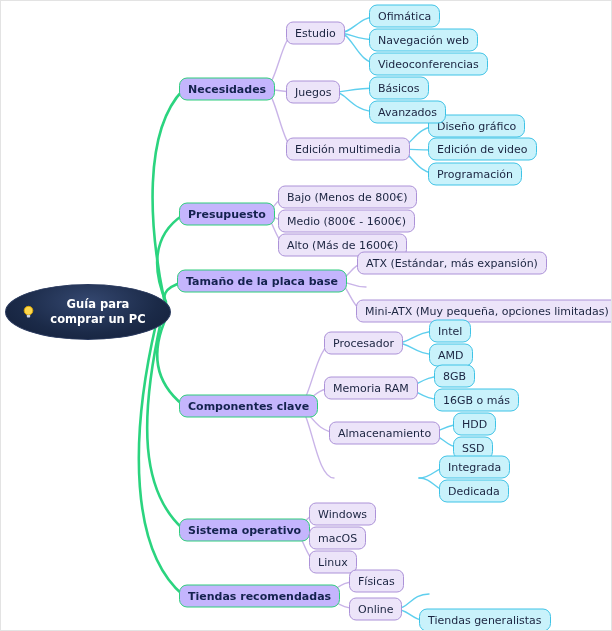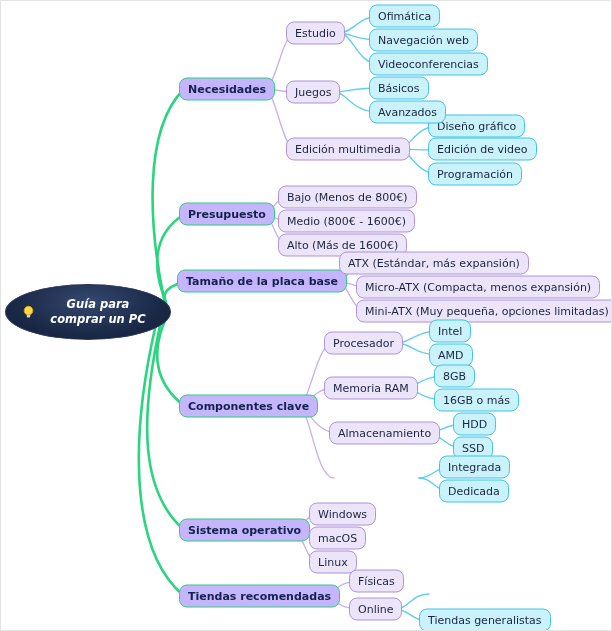--- a/index.html
+++ b/index.html
@@ -7,27 +7,27 @@
   .canvas { position:relative; width:612px; height:631px; background:#fff; overflow:hidden; border:1px solid #e3e3e3; }
   svg.edges { position:absolute; left:0; top:0; width:612px; height:631px; }
   .edge { fill:none; stroke-linecap:round; }
   .eg { stroke:#2bd47f; stroke-width:2.6px; }
   .ep { stroke:#c9b4e8; stroke-width:1.4px; }
   .ec { stroke:#5fcfee; stroke-width:1.4px; }
   .node { position:absolute; transform:translateY(-50%); white-space:nowrap;
           font-size:11px; line-height:1; padding:5px 8px; border-radius:8px;
           border:1px solid; color:#1b2440; }
   .l1 { background:#c4b5fd; border:1.5px solid #2fcd7d; font-weight:bold; color:#14224e; }
-  .l2 { background:#ece4f9; border-color:#ac92d8; }
+  .l2 { background:#ece4f9; border-color:#ac92d8;border-radius:7px; }
   .l3 { background:#c9f2fb; border-color:#3fc3e6; }
   .root { position:absolute; left:4px; top:283px; width:166px; height:56px;
           background:radial-gradient(ellipse at 50% 30%, #34476f 0%, #1b2a48 60%, #121e38 100%);
           border:1.5px solid #2a3a5e; border-radius:50%;
           display:flex; align-items:center; justify-content:center; gap:5px;
-          color:#ffffff; font-weight:bold; font-size:11.5px;font-style:italic; }
+          color:#ffffff; font-weight:bold; font-size:11.5px; }
   .root-label { width:114px; white-space:normal; text-align:center; line-height:1.3; }
   .bulb { display:inline-flex; }
 </style>
 </head>
 <body>
 
 <div class="canvas">
 
   <svg class="edges" viewBox="0 0 612 631">
 
@@ -104,22 +104,21 @@
   <div class="node l3" style="left:368px;top:87px">Básicos</div>
   <div class="node l3" style="left:427px;top:125px">Diseño gráfico</div>
   <div class="node l3" style="left:368px;top:111px">Avanzados</div>
   <div class="node l3" style="left:427px;top:148px">Edición de video</div>
   <div class="node l3" style="left:427px;top:173px">Programación</div>
 
   <div class="node l2" style="left:277px;top:196px">Bajo (Menos de 800€)</div>
   <div class="node l2" style="left:277px;top:220px">Medio (800€ - 1600€)</div>
   <div class="node l2" style="left:277px;top:244px">Alto (Más de 1600€)</div>
 
-  <div class="node l2" style="left:338px;top:262px">ATX (Estándar, más expansión)</div>
-  <div class="node l2" style="left:355px;top:286px">Micro-ATX (Compacta, menos expansión)</div>
+  <div class="node l2" style="left:356px;top:262px">ATX (Estándar, más expansión)</div>
   <div class="node l2" style="left:355px;top:310px">Mini-ATX (Muy pequeña, opciones limitadas)</div>
 
   <div class="node l2" style="left:323px;top:342px">Procesador</div>
   <div class="node l2" style="left:323px;top:387px">Memoria RAM</div>
   <div class="node l2" style="left:328px;top:432px">Almacenamiento</div>
 
   <div class="node l3" style="left:428px;top:330px">Intel</div>
   <div class="node l3" style="left:428px;top:354px">AMD</div>
   <div class="node l3" style="left:433px;top:375px">8GB</div>
   <div class="node l3" style="left:433px;top:399px">16GB o más</div>

